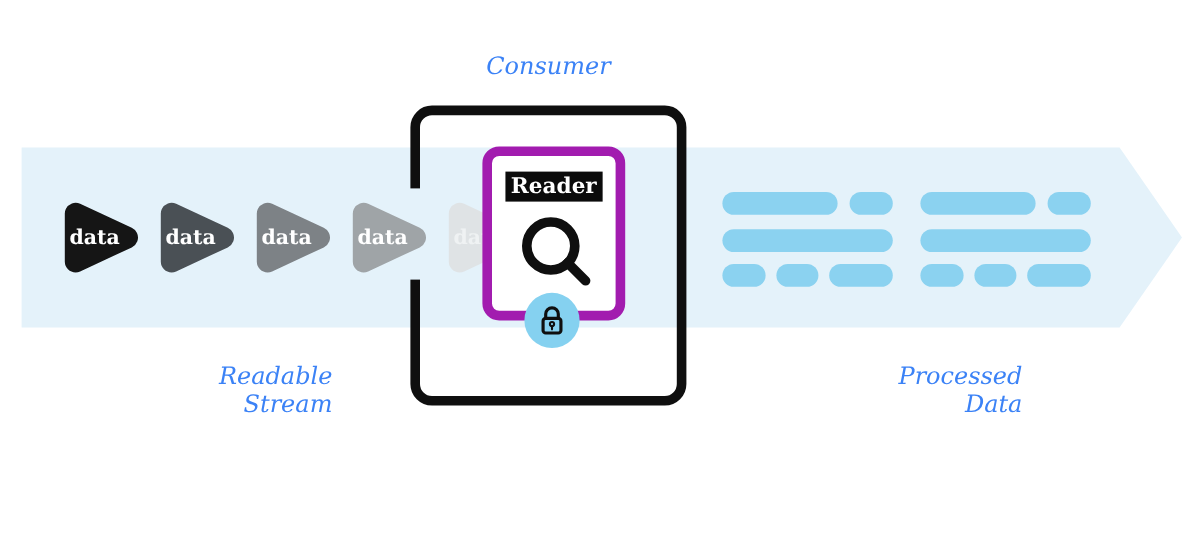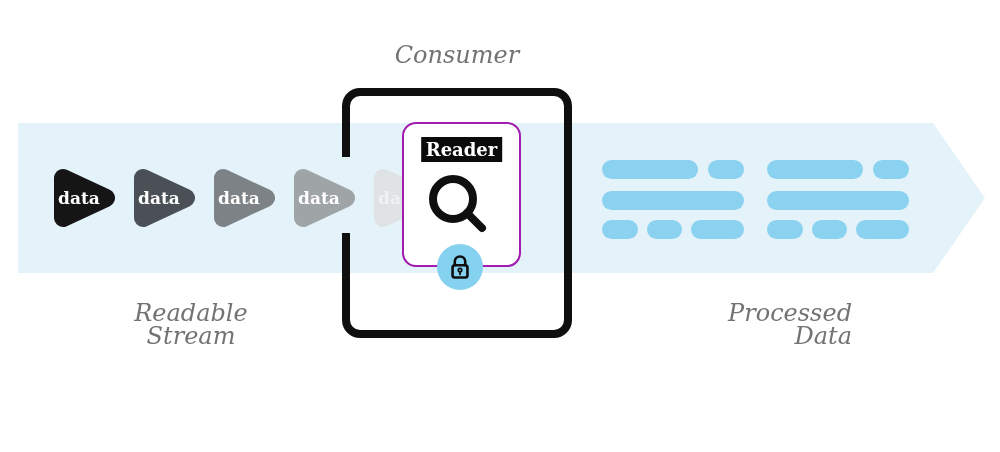--- a/index.html
+++ b/index.html
@@ -33,45 +33,45 @@
     background:transparent;
   }
   .gap-cover {
     position:absolute; left:340px; top:157px; width:12px; height:76px;
     background:#e4f2fa;
   }
 
   
   .reader-card {
     position:absolute; left:402px; top:122px; width:119px; height:145px;
-    background:#ffffff; border:2px solid #a21caf; border-radius:14px;
+    background:#ffffff; border:8px solid #a21caf; border-radius:14px;
     box-sizing:border-box;
   }
   .reader-tag {
     position:absolute; top:13px; left:50%; transform:translateX(-50%);
     background:#0b0b0b; color:#ffffff; font-weight:bold; font-size:18px;
     line-height:25px; padding:0 5px; white-space:nowrap;
   }
   .magnifier { position:absolute; left:14px; top:40px; }
 
   
   .lock-badge {
     position:absolute; left:437px; top:244px; width:46px; height:46px;
     border-radius:50%; background:#85d1f0;
     display:flex; align-items:center; justify-content:center;
   }
 
   
   .fig-label {
     position:absolute; text-align:center; font-style:italic;
-    font-size:24px; line-height:23px; color:#737373; white-space:pre-line;
+    font-size:20px; line-height:23px; color:#3b82f6; white-space:pre-line;
   }
   .consumer-label { left:342px; top:44px; width:230px; }
   .lock-label     { left:342px; top:299px; width:230px; }
-  .stream-label   { left:91px;  top:302px; width:200px; }
+  .stream-label   { left:77px;  top:302px; width:200px;text-align:right; }
   .processed-label{ left:652px; top:302px; width:200px;text-align:right; }
 
   
   .chunk-group { position:absolute; top:160px; width:142px; height:79px; }
   .chunk-group-1 { left:602px; }
   .chunk-group-2 { left:767px; }
   .chunk-row { position:absolute; left:0; width:100%; display:flex; justify-content:space-between; }
   .chunk-row-1 { top:0; }
   .chunk-row-2 { top:31px; }
   .chunk-row-3 { top:60px; }

